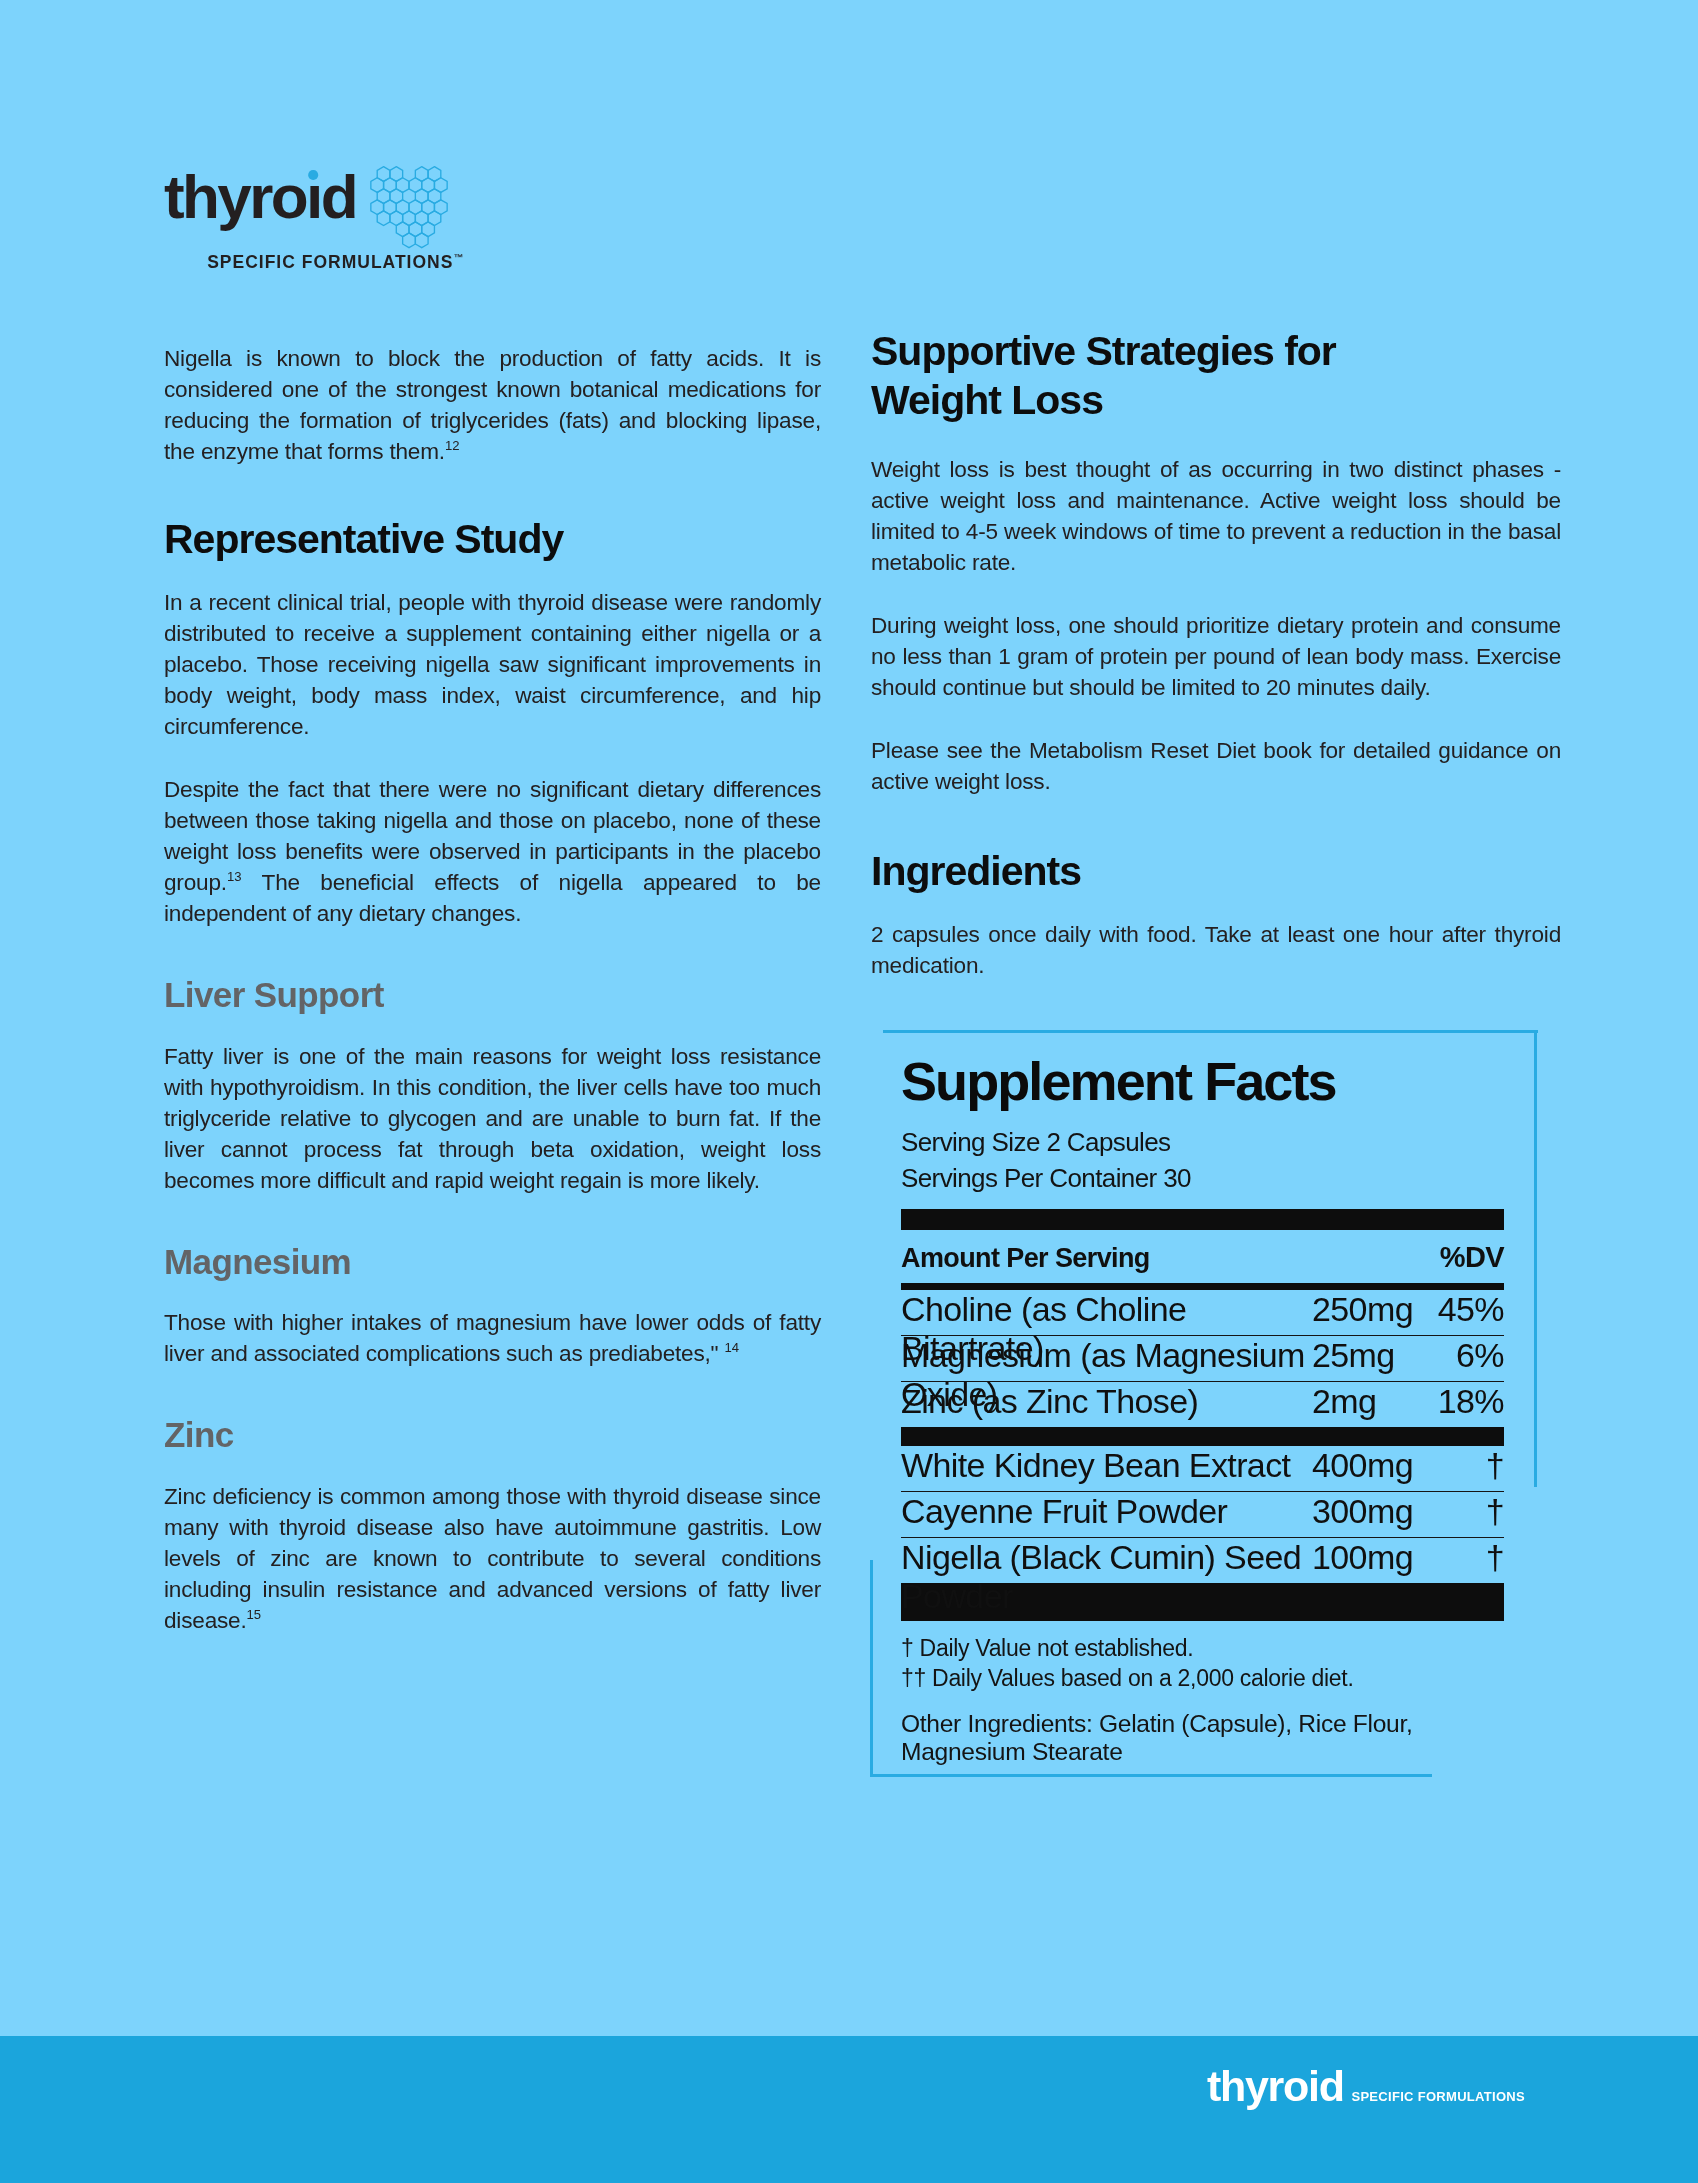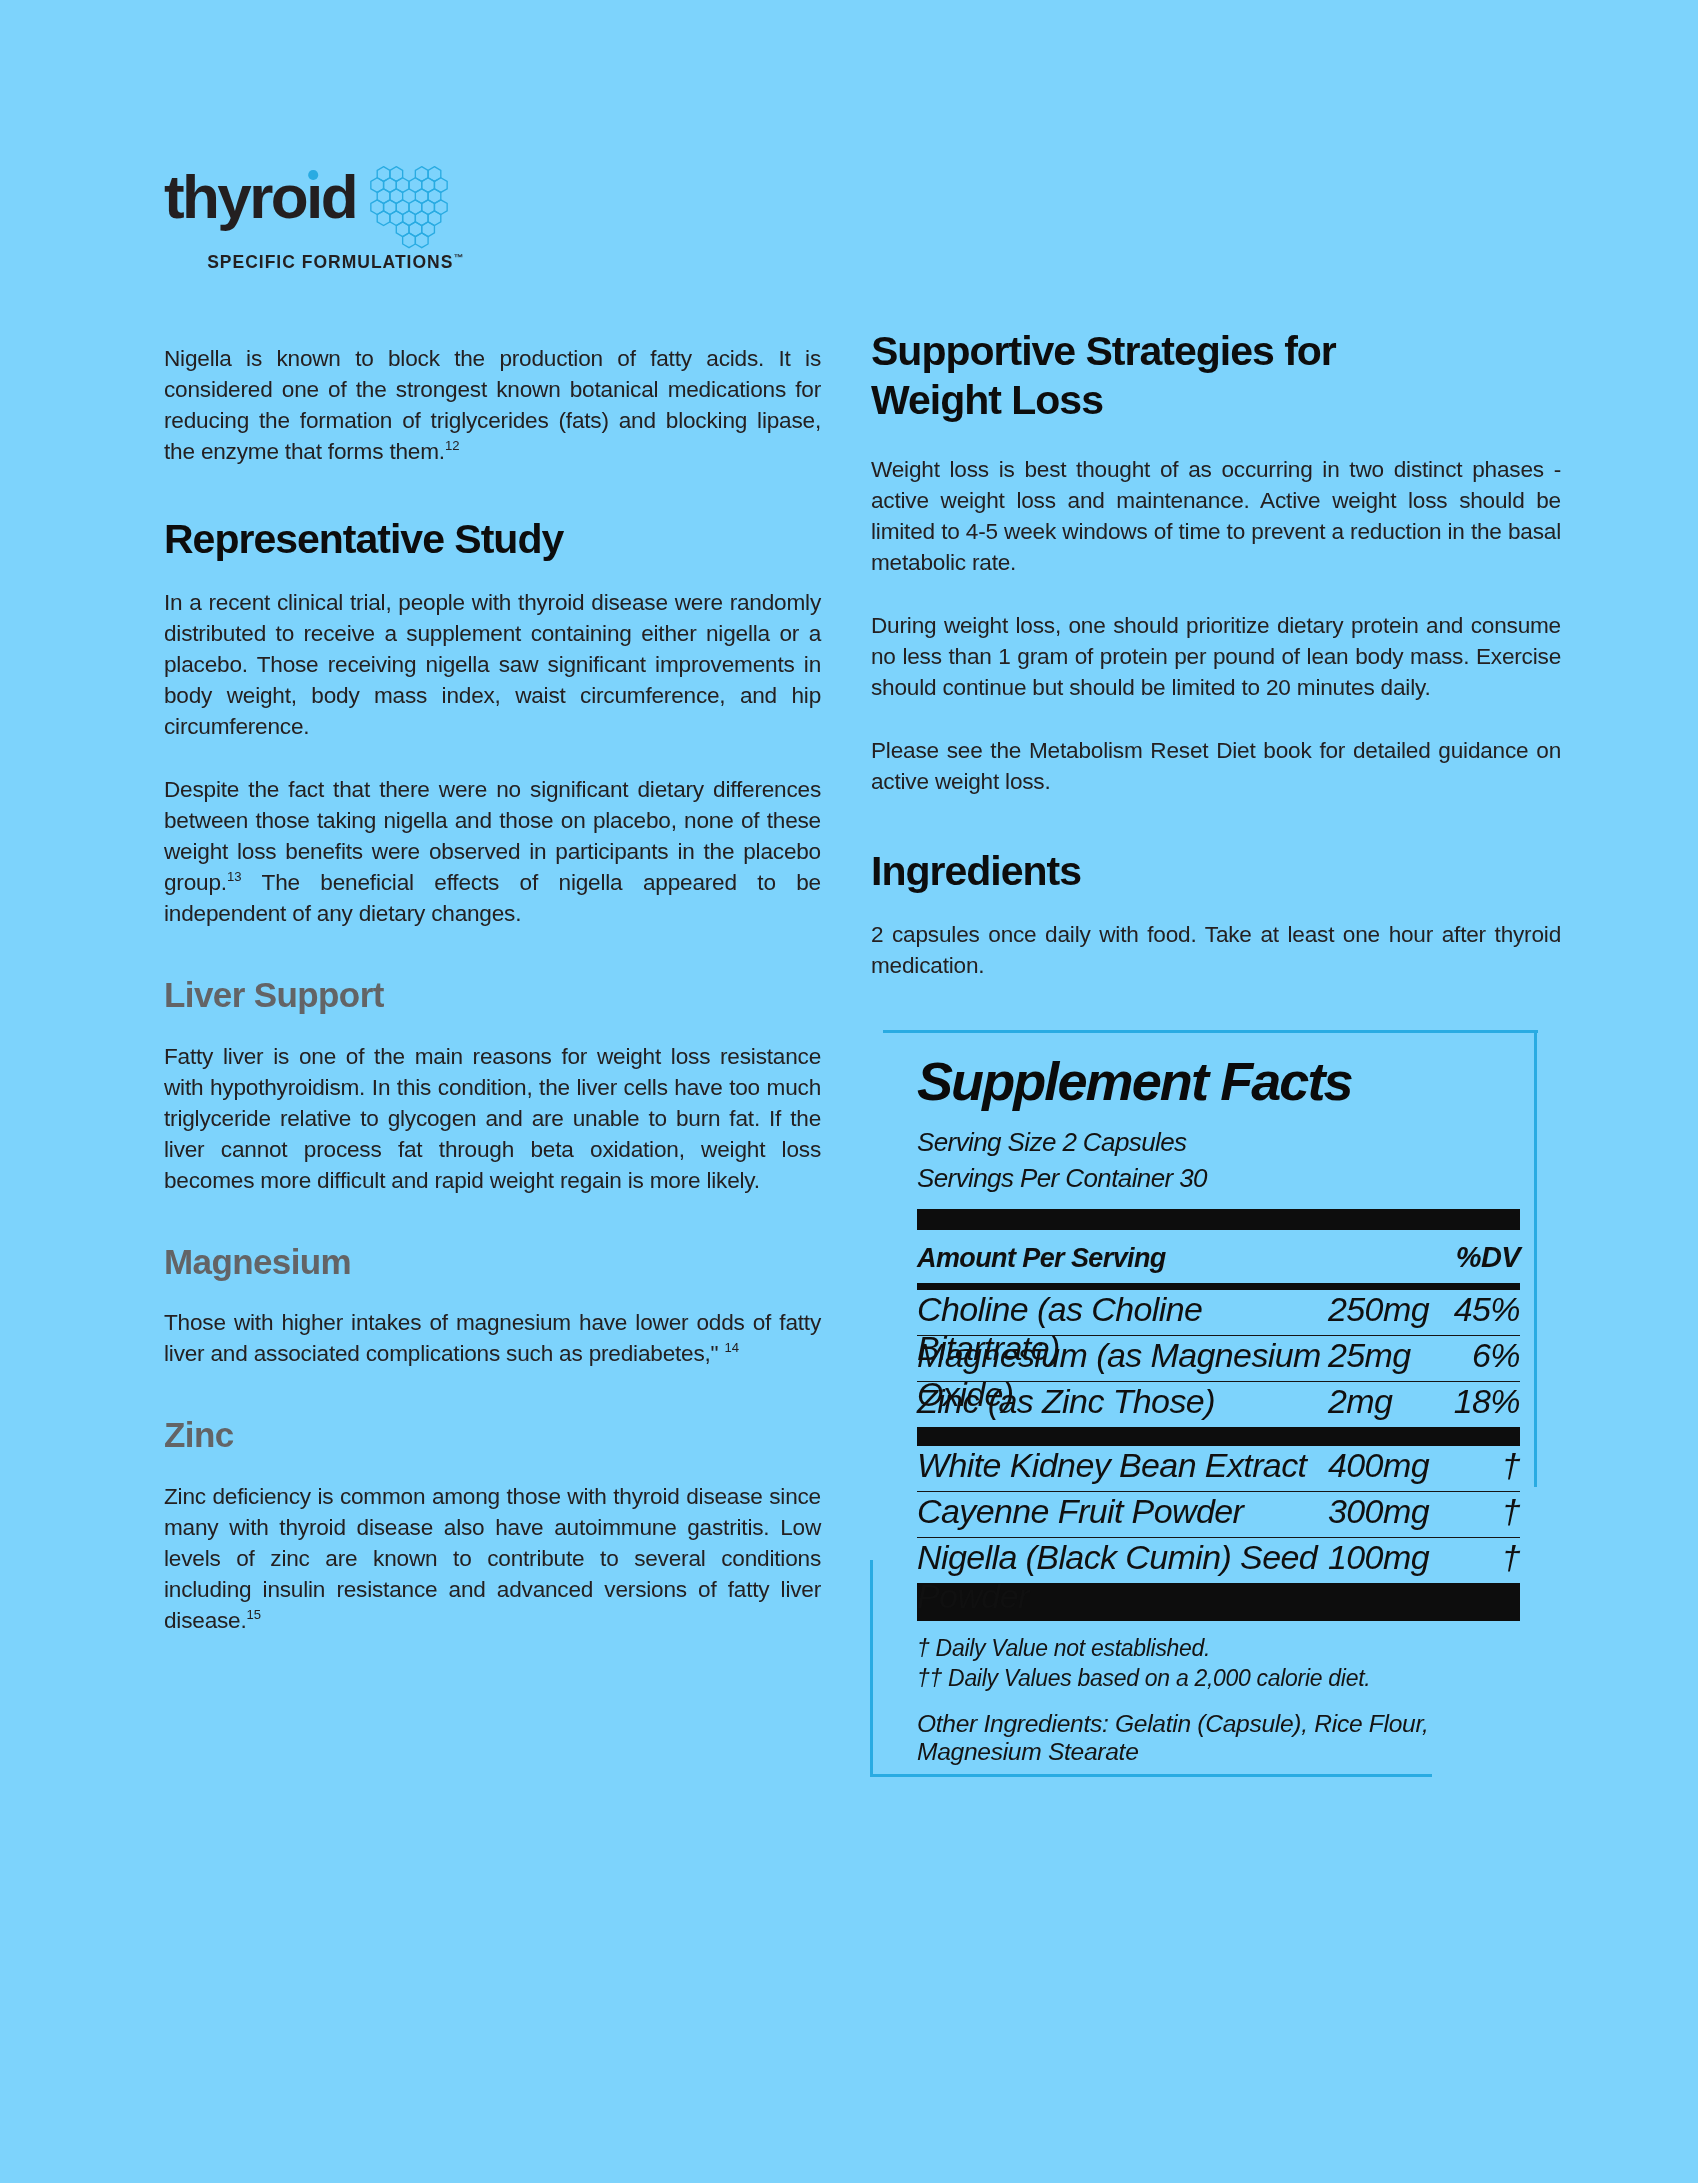--- a/index.html
+++ b/index.html
@@ -26,21 +26,21 @@
   h2.first{margin-top:0;}
   h3.gray{font-size:35px;line-height:1.1;font-weight:bold;color:#636466;letter-spacing:-0.6px;margin:47px 0 26px 0;}
   .col-right h2.rc-h1{font-size:41px;line-height:49px;font-weight:bold;color:#0d0d0d;letter-spacing:-1px;margin:0 0 28.5px 0;}
   
   .sf-panel{position:relative;width:666px;height:747px;margin-top:49px;}
   .sf-line{position:absolute;background:#29ABE2;}
   .sf-top{top:0;left:11.6px;width:655px;height:3.2px;}
   .sf-right{top:0;right:0;width:3.2px;height:457px;}
   .sf-left{left:-1.3px;top:530px;width:3.2px;height:217px;}
   .sf-bottom{left:-1.3px;top:744px;width:562px;height:3.2px;}
-  .sf-content{position:absolute;left:46px;top:0;width:603px;color:#101010;font-style:italic;}
+  .sf-content{position:absolute;left:30px;top:0;width:603px;color:#101010;}
   .sf-title{font-size:54px;font-weight:bold;letter-spacing:-1.9px;color:#0b0b0b;margin:24.6px 0 15.5px 0;line-height:1;}
   .sf-serving{font-size:26px;letter-spacing:-0.6px;line-height:36px;color:#131313;}
   .bar{background:#0d0d0d;width:100%;}
   .bar-thick{height:21px;margin-top:13px;}
   .bar-mid{height:19.4px;}
   .bar-bottom{height:38px;}
   .sf-amount-row{display:flex;justify-content:space-between;align-items:baseline;font-weight:bold;padding:11.6px 0 9px 0;}
   .sf-amount-row .amt-label{font-size:27px;letter-spacing:-0.6px;}
   .sf-amount-row .dv-label{font-size:29px;letter-spacing:-0.6px;}
   .bar-thin{height:6.5px;}
@@ -203,15 +203,21 @@
             <div>†  Daily Value not established.</div>
             <div>††  Daily Values based on a 2,000 calorie diet.</div>
           </div>
 
           <div class="sf-other">Other Ingredients: Gelatin (Capsule), Rice Flour, Magnesium Stearate</div>
         </div>
       </div>
     </div>
   </div>
 
+  <div class="footer">
+    <div class="footer-logo">
+      <span class="footer-word">thyroid</span>
+      <span class="footer-tagline">SPECIFIC FORMULATIONS</span>
+    </div>
+  </div>
 
 </div>
 
 
 </body></html>

